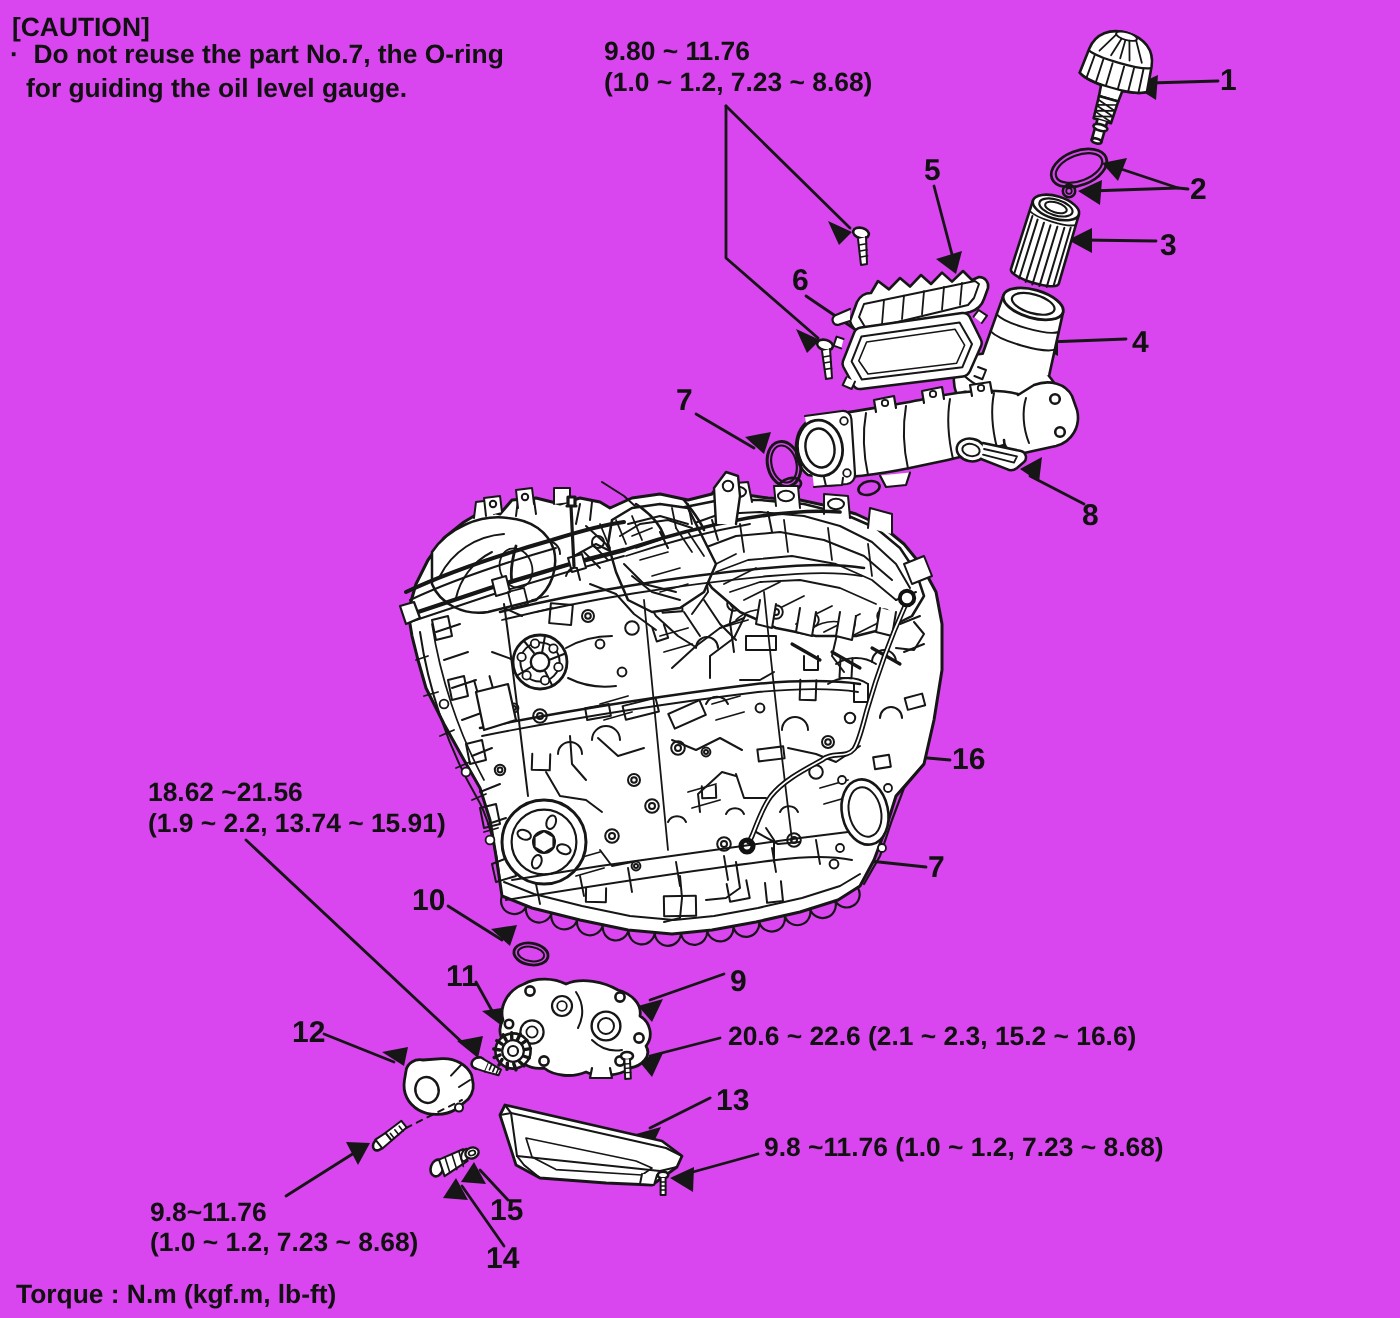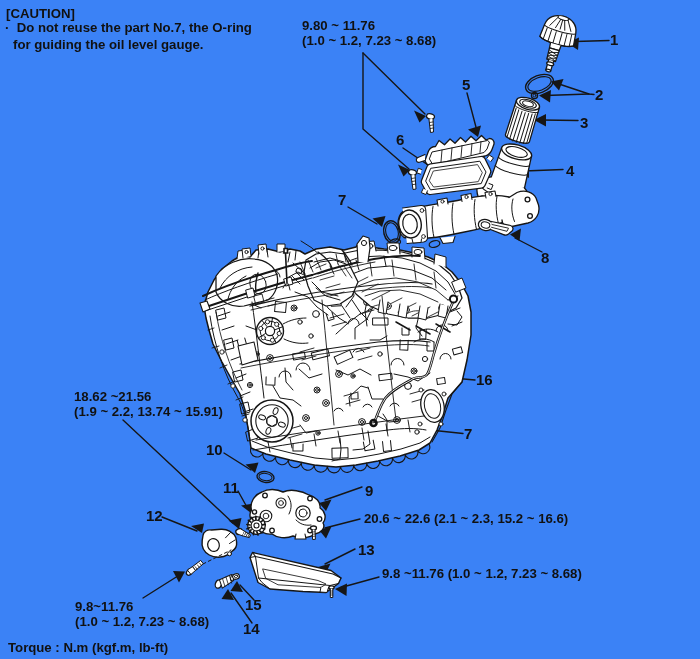--- a/index.html
+++ b/index.html
@@ -1,16 +1,16 @@
 <!DOCTYPE html>
 <html><head>
 <meta charset="utf-8">
 <style>
 html,body{margin:0;padding:0;background:#fff;}
-#stage{position:relative;width:700px;height:659px;background:#3b82f6;overflow:hidden;}
+#stage{position:relative;width:700px;height:659px;background:#d946ef;overflow:hidden;}
 svg{position:absolute;left:0;top:0;}
 text{font-family:"Liberation Sans",sans-serif;font-weight:bold;fill:#111;}
 .spec{font-size:13.2px;letter-spacing:0px;}
 .num{font-size:15px;}
 </style>
 </head>
 <body>
 <div id="stage">
 <svg width="700" height="659" viewBox="0 0 700 659">
 <g fill="none" stroke="#161616" stroke-width="1.3" stroke-linecap="round" stroke-linejoin="round">

